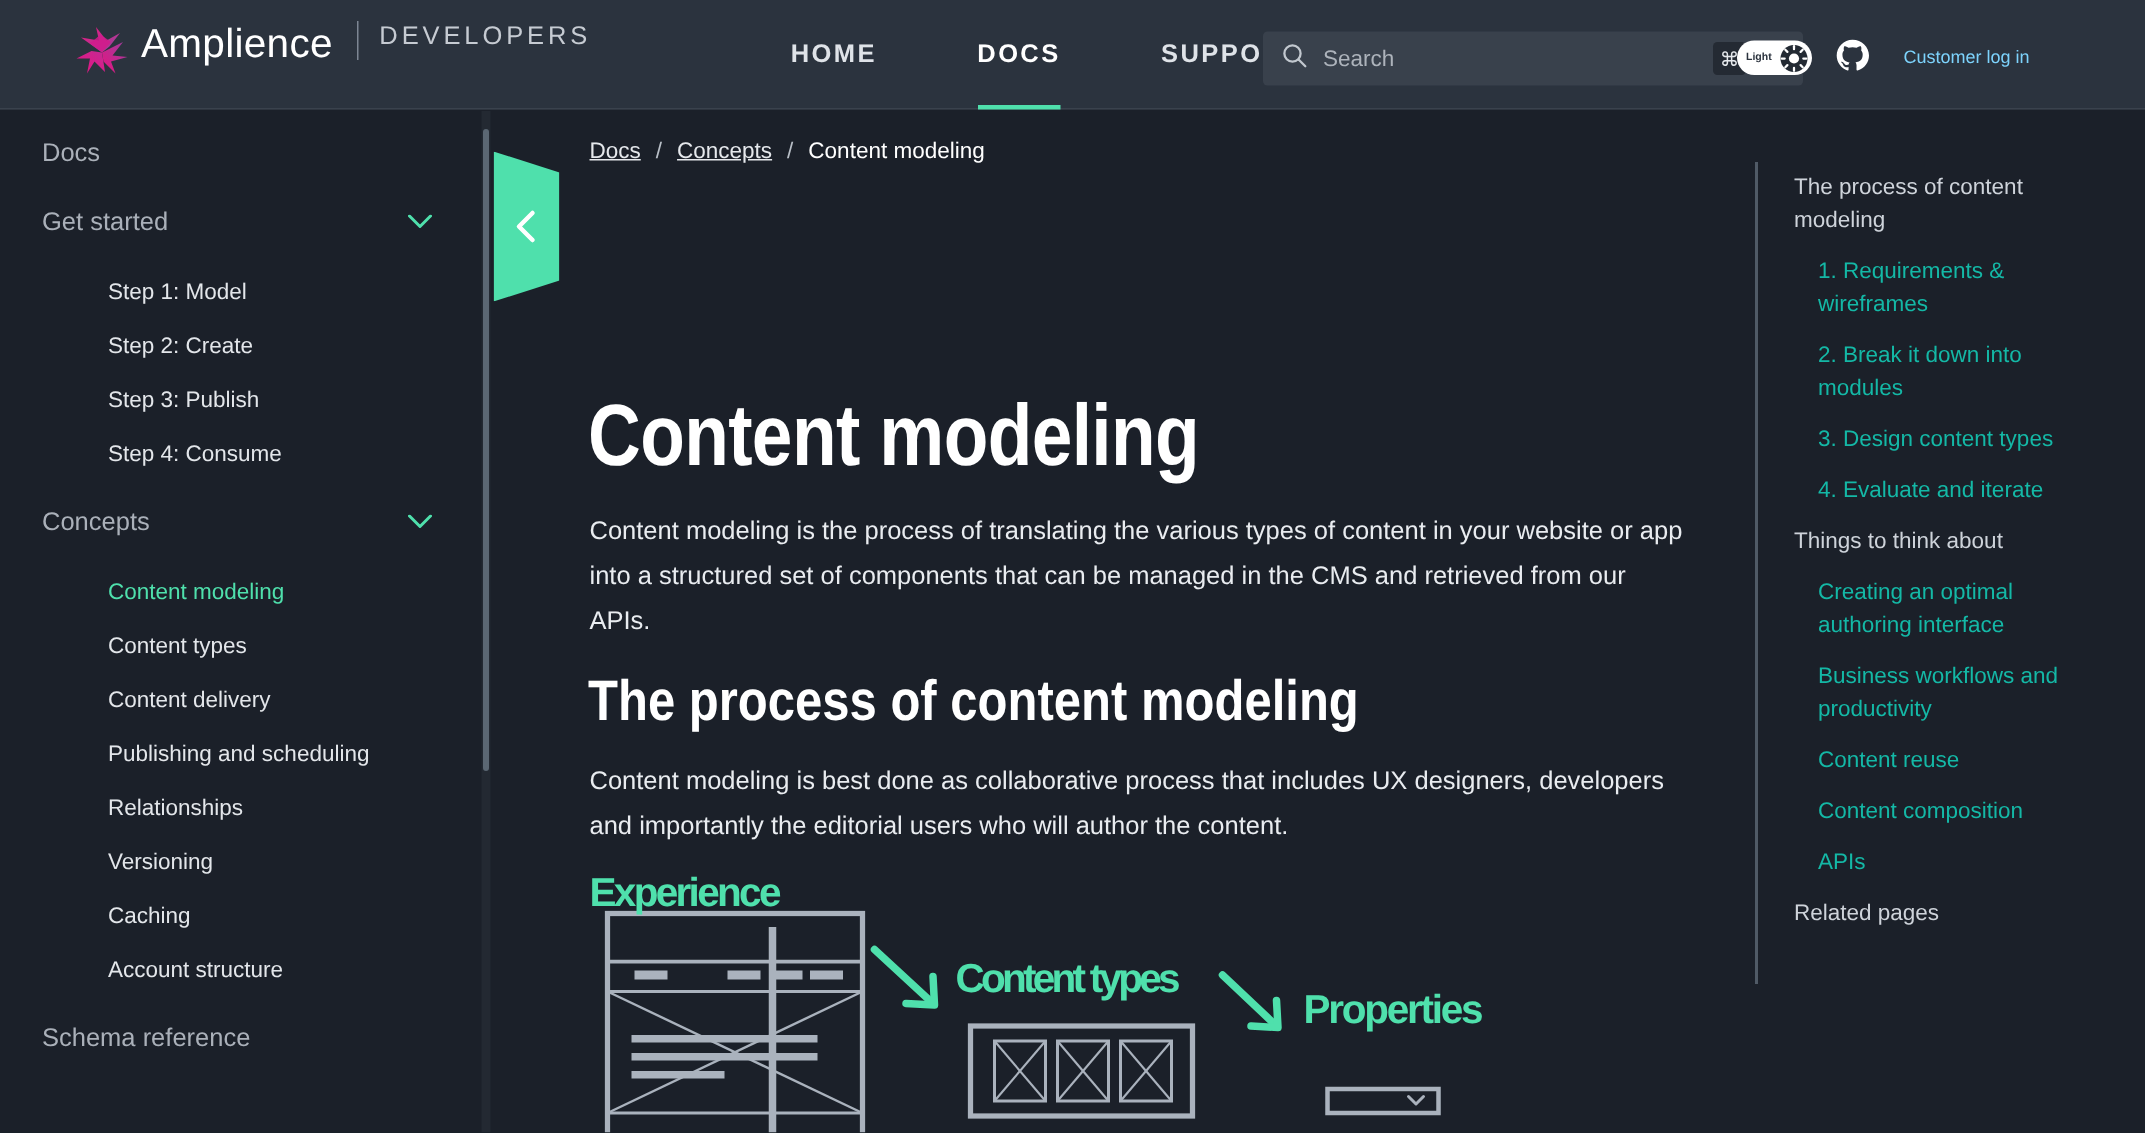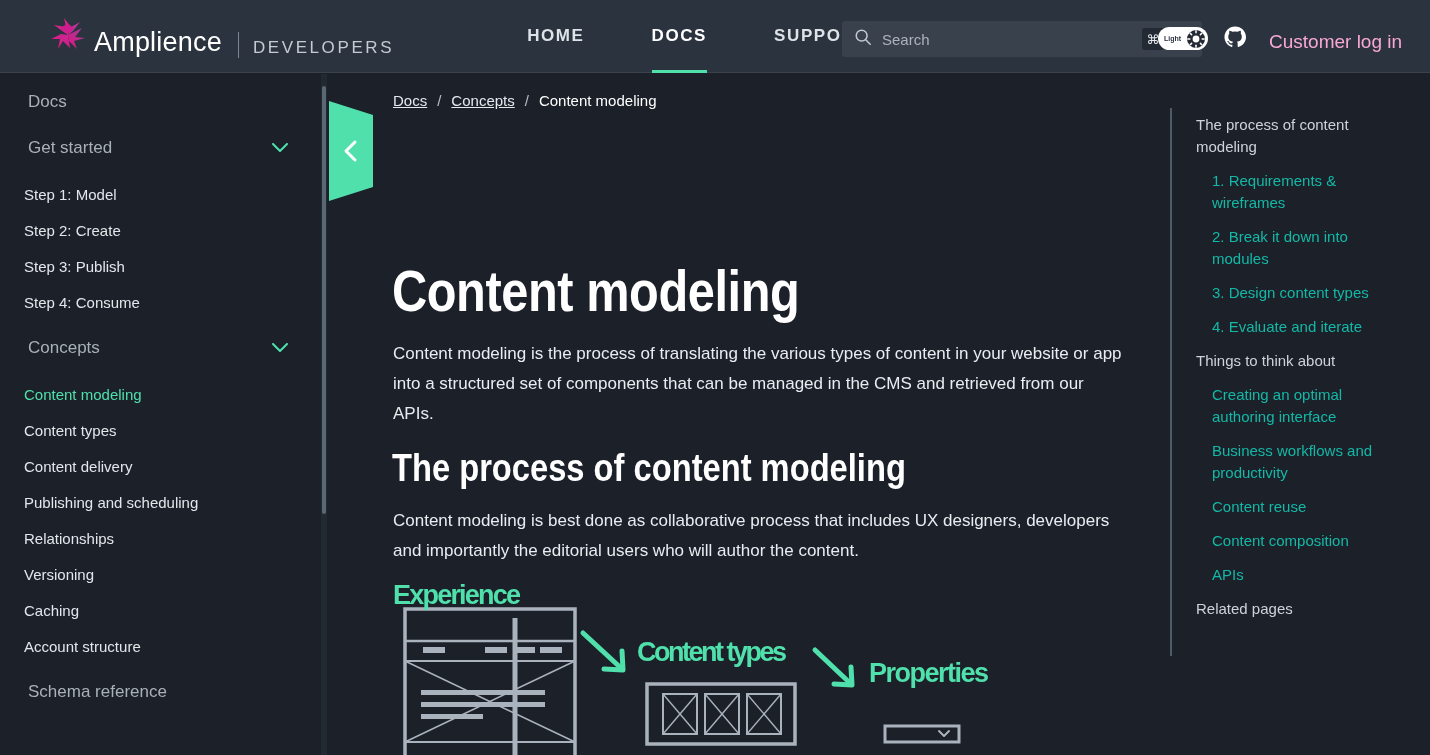--- a/index.html
+++ b/index.html
@@ -11,21 +11,21 @@
   }
   .page { position: relative; width: 1430px; height: 755px; background: #1b2029; }
 
   
   .header {
     position: absolute; left: 0; top: 0; width: 1430px; height: 73px;
     background: #2b333e;
     border-bottom: 1px solid #3a424d;
     display: flex; align-items: center;
   }
-  .brand { display: flex; align-items: flex-end; margin-left: 46px; }
+  .brand { display: flex; align-items: flex-start; margin-left: 46px; }
   .logo-mark { width: 44px; height: 44px; flex: none; }
   .brand-name {
     font-size: 27px; color: #ffffff; letter-spacing: .2px;
     margin-left: 4px; font-weight: 400;
   }
   .brand-divider {
     width: 1px; height: 26px; background: #7d8693; margin: 0 14px 0 16px;
   }
   .brand-sub {
     font-size: 17px; color: #c6cbd2; letter-spacing: 2.6px; font-weight: 400;
@@ -71,35 +71,35 @@
   }
   .theme-toggle .tt-label {
     font-size: 7px; color: #2b333e; margin-left: 6px; font-weight: 700;
   }
   .theme-toggle .tt-knob { position: absolute; right: 2px; top: 1.5px; }
 
   .gh { position: absolute; left: 1224px; top: 26px; cursor: pointer; }
 
   .login {
     position: absolute; left: 1269px; top: 31px;
-    font-size: 19px; color: #f9a8d4; cursor: pointer;
+    font-size: 12px; color: #7dd3fc; cursor: pointer;
   }
 
   
   .sidebar {
     position: absolute; left: 0; top: 74px; width: 322px; height: 681px;
     background: #1b2029; overflow: hidden;
   }
   .sb-group {
     font-size: 17px; color: #aab0b9; padding: 0 0 0 28px;
     height: 36px; display: flex; align-items: center; cursor: pointer;
   }
   .sb-group .caret { margin-left: auto; margin-right: 34px; }
   .sb-item {
-    font-size: 15px; color: #e3e6ea; padding-left: 24px;
+    font-size: 15px; color: #e3e6ea; padding-left: 72px;
     height: 36px; display: flex; align-items: center; cursor: pointer;
   }
   .sb-item.active { color: #4FE0AC; }
   .sb-spacer { height: 10px; }
 
   .sb-scrolltrack {
     position: absolute; left: 321px; top: 74px; width: 6px; height: 681px;
     background: #232932;
   }
   .sb-scrollthumb {

